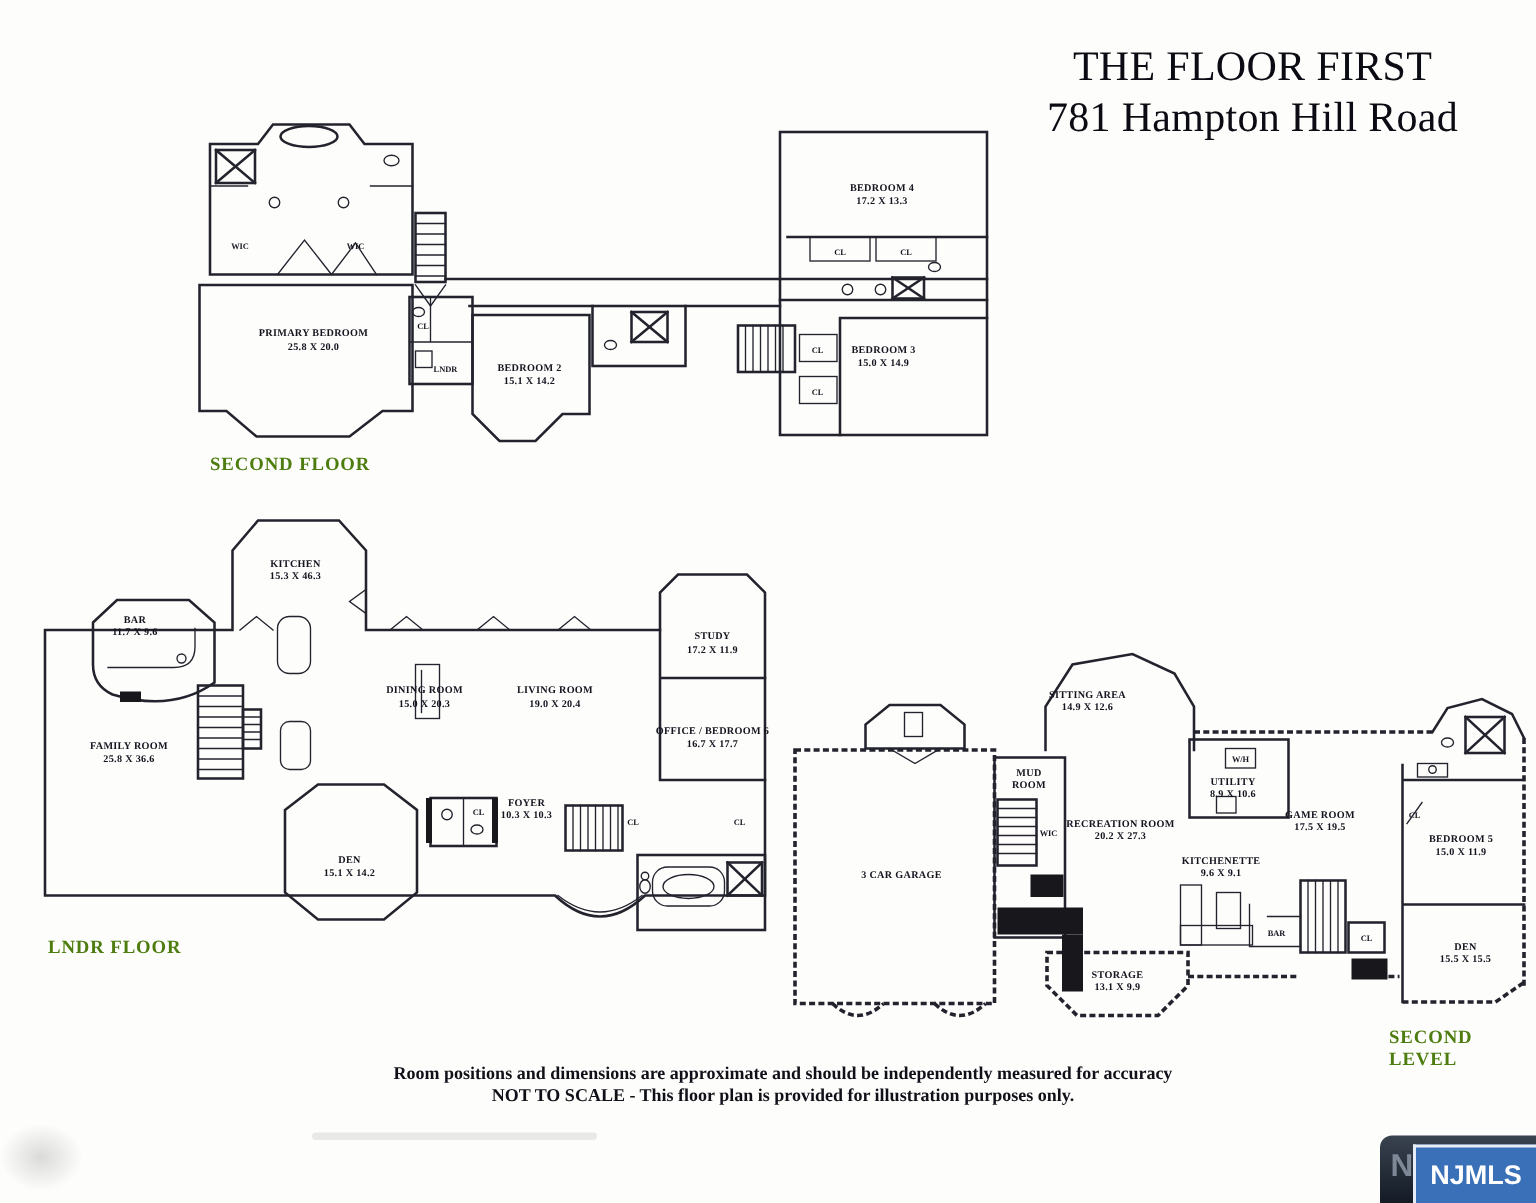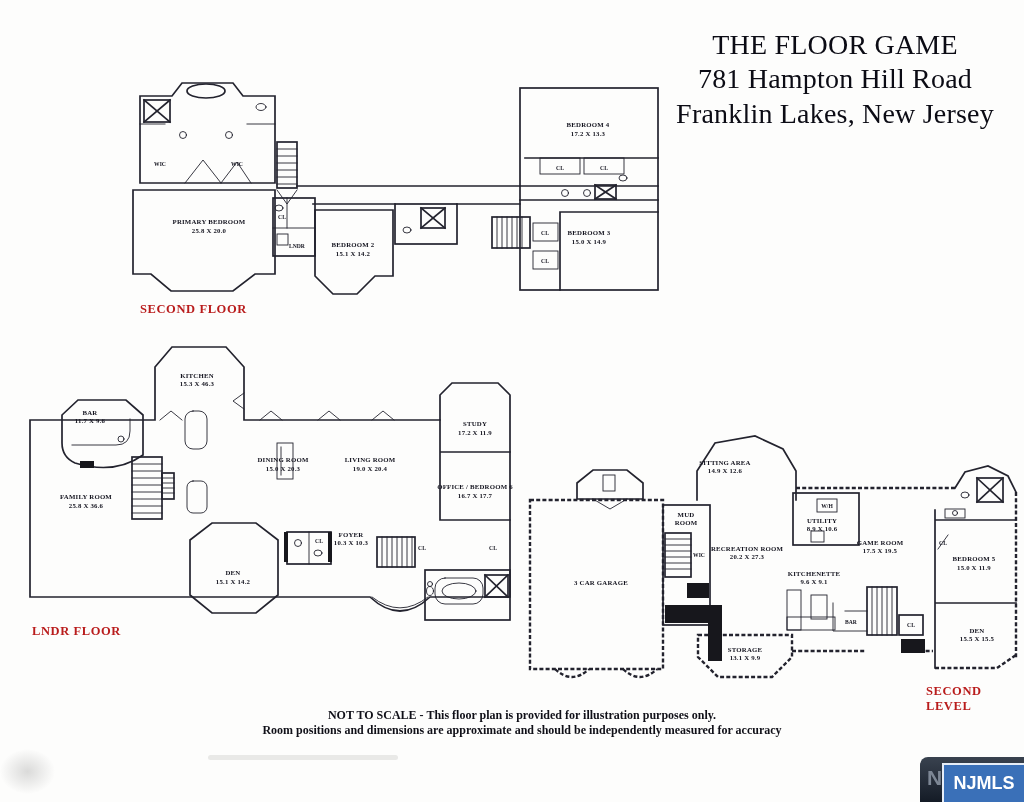--- a/index.html
+++ b/index.html
@@ -2,21 +2,21 @@
 <html><head>
 <meta charset="utf-8">
 <style>
   html,body{margin:0;padding:0;background:#ffffff;}
   #sheet{position:relative;width:1024px;height:802px;background:#fdfdfc;overflow:hidden;
          font-family:"Liberation Serif", serif;color:#101018;}
   
   #title{position:absolute;left:648px;top:28px;width:374px;text-align:center;
          font-size:28px;line-height:1.23;color:#0b0b14;letter-spacing:0.2px;}
   
-  .floor-label{position:absolute;font-weight:bold;font-size:12.5px;letter-spacing:0.6px;color:#b91c1c;}
+  .floor-label{position:absolute;font-weight:bold;font-size:12.5px;letter-spacing:0.6px;color:#4d7c0f;}
   
   svg{position:absolute;overflow:visible;}
   .w{stroke:#23232e;fill:none;stroke-width:1.7;stroke-linejoin:miter;stroke-linecap:square;}
   .w .thin, .thin{stroke-width:0.9;}
   .wd{stroke:#23232e;fill:none;stroke-width:2.4;stroke-dasharray:4 2.2;}
   .blk{fill:#17171c;stroke:none;}
   text{stroke:none;}
   .rm{font-family:"Liberation Serif",serif;font-weight:bold;font-size:6.8px;fill:#14141f;text-anchor:middle;letter-spacing:0.2px;}
   .rs{font-family:"Liberation Serif",serif;font-weight:bold;font-size:5.6px;fill:#14141f;text-anchor:middle;}
   
@@ -35,23 +35,22 @@
   .smudge{position:absolute;pointer-events:none;}
   #smudge1{left:0;bottom:8px;width:55px;height:45px;background:radial-gradient(closest-side,rgba(60,60,60,0.18),rgba(60,60,60,0));}
   #smudge2{left:208px;top:755px;width:190px;height:5px;background:#e9e9e7;border-radius:3px;}
 </style>
 </head>
 <body>
 
 <div id="sheet">
 
   <div id="title">
-    <div>THE FLOOR GAME</div>
+    <div>THE FLOOR FIRST</div>
     <div>781 Hampton Hill Road</div>
-    <div>Franklin Lakes, New Jersey</div>
   </div>
 
   <svg style="left:125px;top:78px" width="545" height="250" viewBox="0 0 545 250">
     <g class="w">
       <polygon points="15,18 47,18 57,5 108,5 118,18 150,18 150,105 15,105"></polygon>
       <ellipse cx="81" cy="13" rx="19" ry="7"></ellipse>
       <rect x="19" y="22" width="26" height="22"></rect>
       <line x1="19" y1="22" x2="45" y2="44"></line>
         <line x1="45" y1="22" x2="19" y2="44"></line>
       <ellipse cx="136" cy="29" rx="5" ry="3.5" class="thin"></ellipse>
@@ -244,22 +243,22 @@
       <text class="rm" x="462" y="208">DEN</text>
       <text class="rm" x="462" y="216">15.5 X 15.5</text>
       <text class="rm" x="86" y="160">3 CAR GARAGE</text>
       <text class="rm" x="230" y="227">STORAGE</text>
       <text class="rm" x="230" y="235">13.1 X 9.9</text>
     </g>
   </svg>
   <div class="floor-label" style="left:926px;top:684px">SECOND LEVEL</div>
 
   <div id="disclaimer">
+    <div>Room positions and dimensions are approximate and should be independently measured for accuracy</div>
     <div>NOT TO SCALE - This floor plan is provided for illustration purposes only.</div>
-    <div>Room positions and dimensions are approximate and should be independently measured for accuracy</div>
   </div>
 
   <div class="smudge" id="smudge1"></div>
   <div class="smudge" id="smudge2"></div>
 
   <div id="wm-bar">
     <span id="wm-ghost">NJMLS</span>
     <div id="wm-badge" style="background: rgb(58, 112, 184);">
       <span>NJMLS</span>
     </div>

